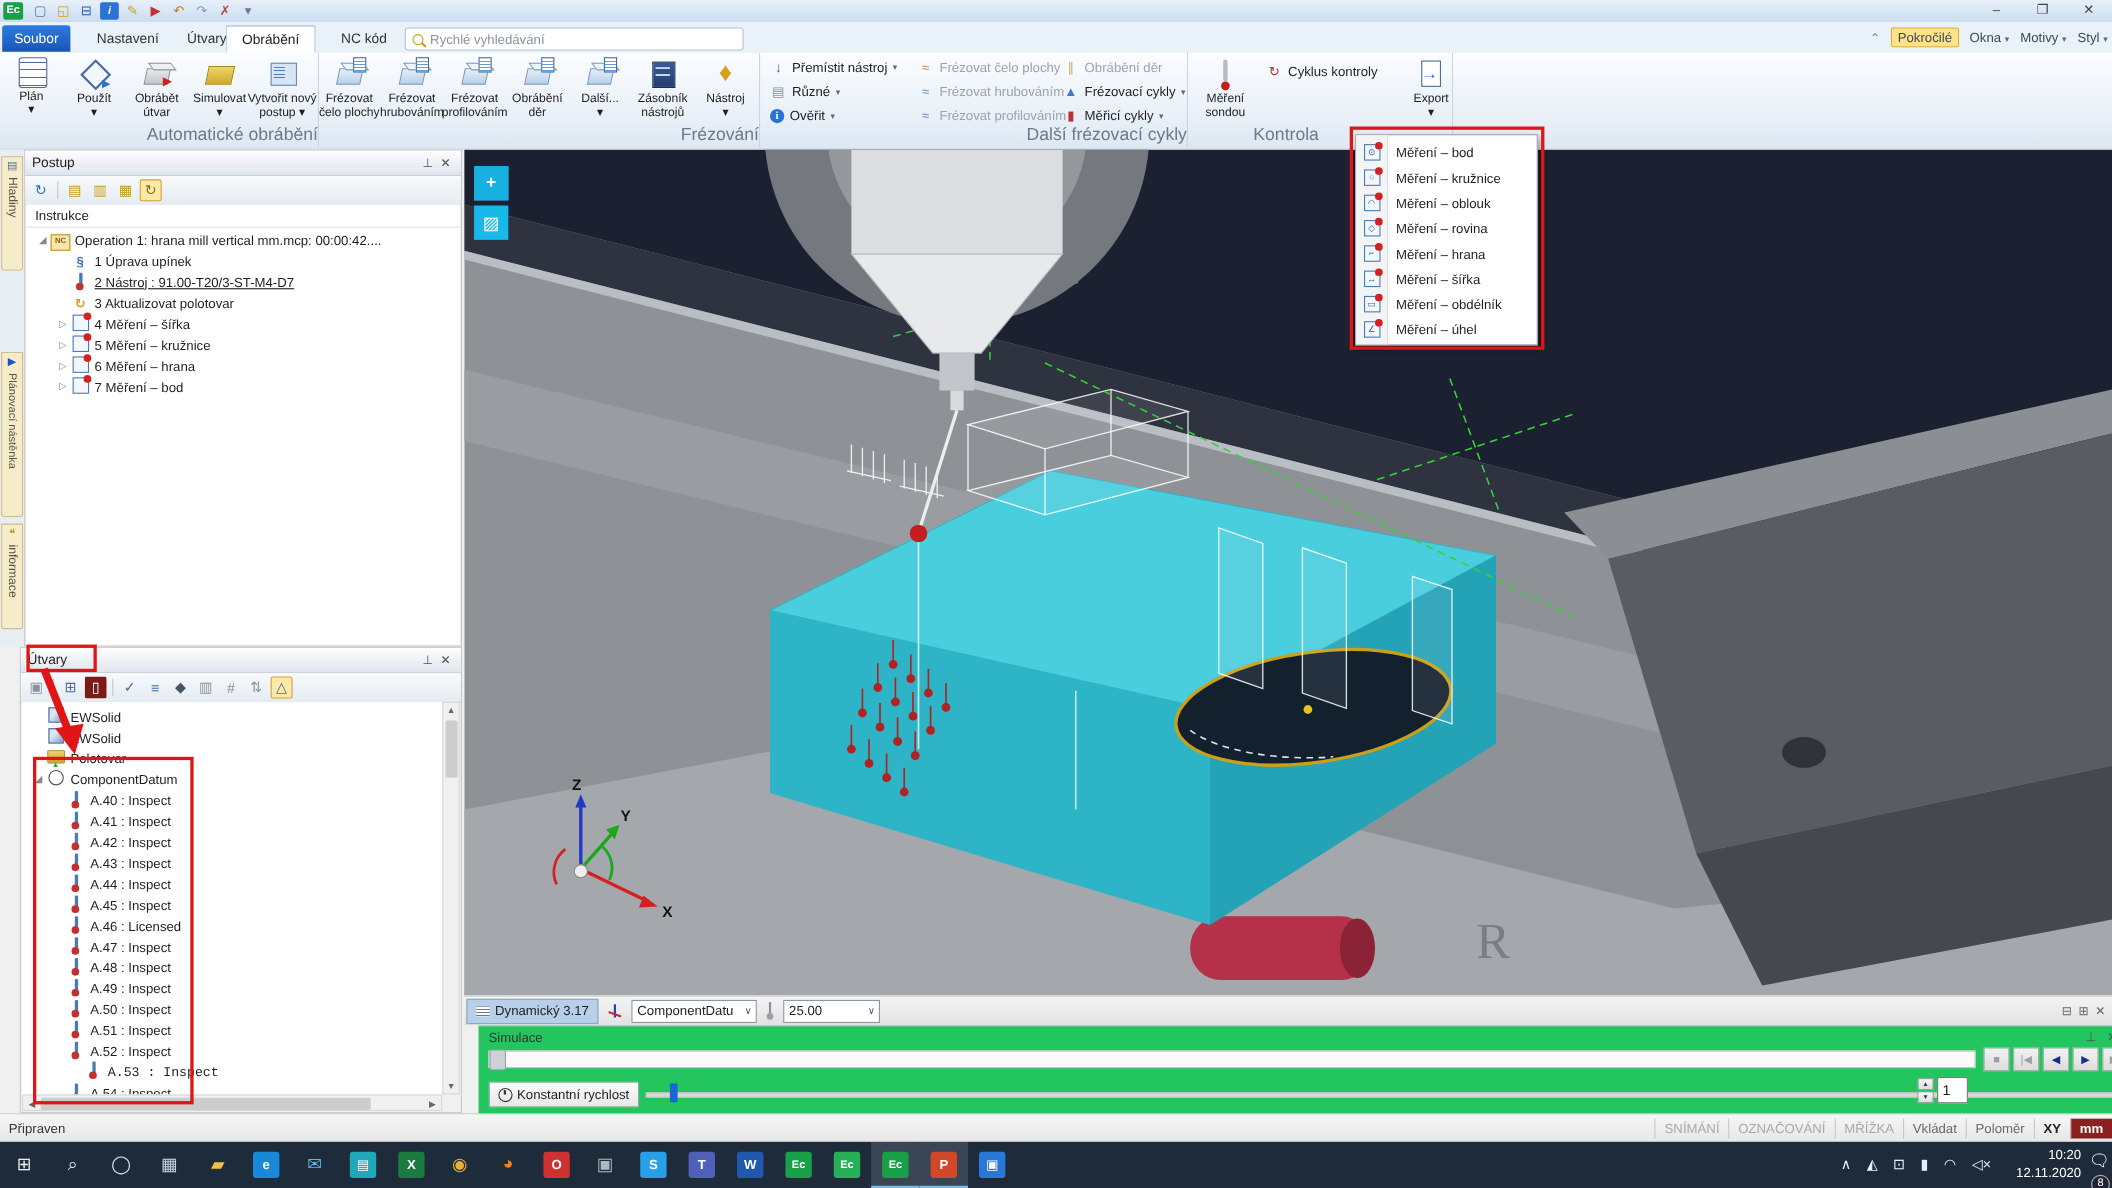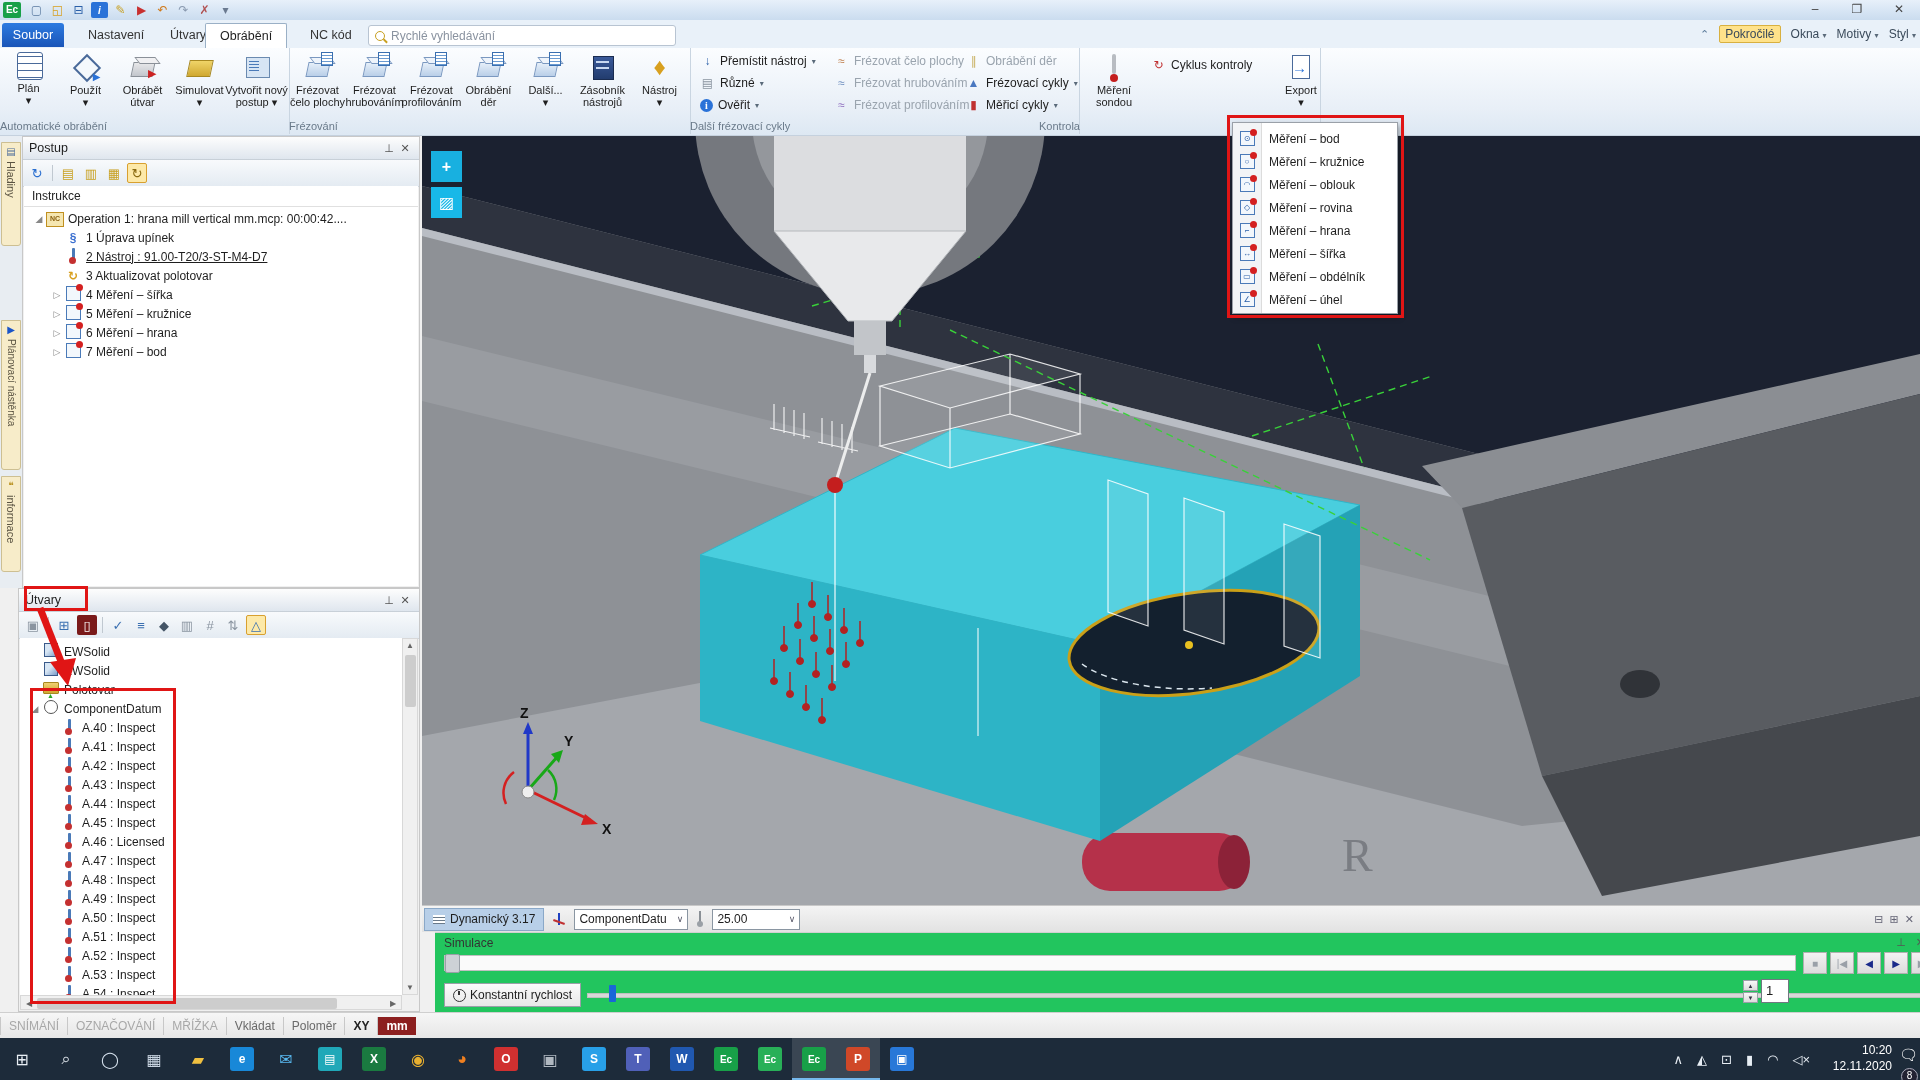--- a/index.html
+++ b/index.html
@@ -28,21 +28,21 @@
   .mag::after{content:"";position:absolute;width:5px;height:1.5px;background:#c8a020;transform:rotate(45deg);right:-4px;bottom:-2px;}
   #tabrow-right{position:absolute;right:4px;top:5px;display:flex;align-items:center;gap:10px;color:#3a4a5a;}
   #ribbon-collapse{color:#5a7a9a;font-size:11px;}
   .tr-item{font-size:12px;}
   .tr-item.hl{background:#ffe28a;border:1px solid #d8b040;padding:1px 5px;border-radius:2px;}
   .dda{font-size:8px;color:#5a6a7a;}
   
   #ribbon{position:absolute;left:0;top:48px;width:1920px;height:87px;
     background:linear-gradient(#fbfdff,#e8eff7 70%,#dde8f3);border-bottom:1px solid #c5d1de;}
   .rgroup{position:absolute;top:0;height:86px;border-right:1px solid #c9d5e1;}
-  .rg-label{position:absolute;bottom:2px;left:0;right:0;text-align:left;font-size:11px;color:#6a7a8a;white-space:nowrap;}
+  .rg-label{position:absolute;bottom:2px;left:0;right:0;text-align:right;font-size:16px;color:#6a7a8a;white-space:nowrap;}
   .bigs{position:absolute;left:0;top:2px;display:flex;}
   .rbig{width:62px;display:flex;flex-direction:column;align-items:center;padding-top:2px;}
   .rbig .cap{font-size:11px;line-height:12px;text-align:center;white-space:nowrap;}
   .bi{width:30px;height:30px;position:relative;margin-bottom:2px;}
   .bi.cube::before{content:"";position:absolute;left:4px;top:10px;width:20px;height:13px;background:linear-gradient(#e6eff9,#b9cfe8);border:1px solid #7a98c0;transform:skewX(-12deg);}
   .bi.cube::after{content:"";position:absolute;left:9px;top:5px;width:19px;height:5px;background:#eef4fb;border:1px solid #7a98c0;transform:skewX(38deg);}
   .bi .pg{position:absolute;right:0;top:0;width:10px;height:12px;background:#fff;border:1px solid #3a6fb0;
     background-image:repeating-linear-gradient(#fff 0 2px,#6a9ad0 2px 3px);z-index:2;}
   .bi.gray::before{background:linear-gradient(#e8e8ea,#c2c6cc);border-color:#8a9098;}
   .bi.gray::after{background:#f0f0f2;border-color:#8a9098;}
@@ -534,21 +534,21 @@
           <div class="trow" style="padding-left: 26px;">
             <span class="exp"></span>
             <span class="tic"><span class="pin-ic"></span></span>
             <span style="margin-left: 4px;">A.51 :  Inspect</span>
           </div>
           <div class="trow" style="padding-left: 26px;">
             <span class="exp"></span>
             <span class="tic"><span class="pin-ic"></span></span>
             <span style="margin-left: 4px;">A.52 :  Inspect</span>
           </div>
-          <div class="trow" style="padding-left: 26px;">
+          <div class="trow" style="padding-left: 42px; font-family: Liberation Mono, monospace;">
             <span class="exp"></span>
             <span class="tic"><span class="pin-ic"></span></span>
             <span style="margin-left: 4px;">A.53 :  Inspect</span>
           </div>
           <div class="trow" style="padding-left: 26px;">
             <span class="exp"></span>
             <span class="tic"><span class="pin-ic"></span></span>
             <span style="margin-left: 4px;">A.54 :  Inspect</span>
           </div>
         </div>
@@ -746,20 +746,21 @@
     <div id="speed-track"></div>
     <div id="speed-knob"></div>
     <div id="frame-spin">
       <div class="spb">▲</div>
       <div class="spb" style="margin-top:1px;">▼</div>
     </div>
     <div id="frame-box">1</div>
   </div>
 
   <div id="statusbar">
+    <div id="status-left">Připraven</div>
     <div id="status-toggles" style="display:flex;">
         <div class="stseg dim">SNÍMÁNÍ</div>
         <div class="stseg dim">OZNAČOVÁNÍ</div>
         <div class="stseg dim">MŘÍŽKA</div>
         <div class="stseg mid">Vkládat</div>
         <div class="stseg mid">Poloměr</div>
         <div class="stseg strong">XY</div>
         <div class="stseg active">mm</div>
       </div>
   </div>

